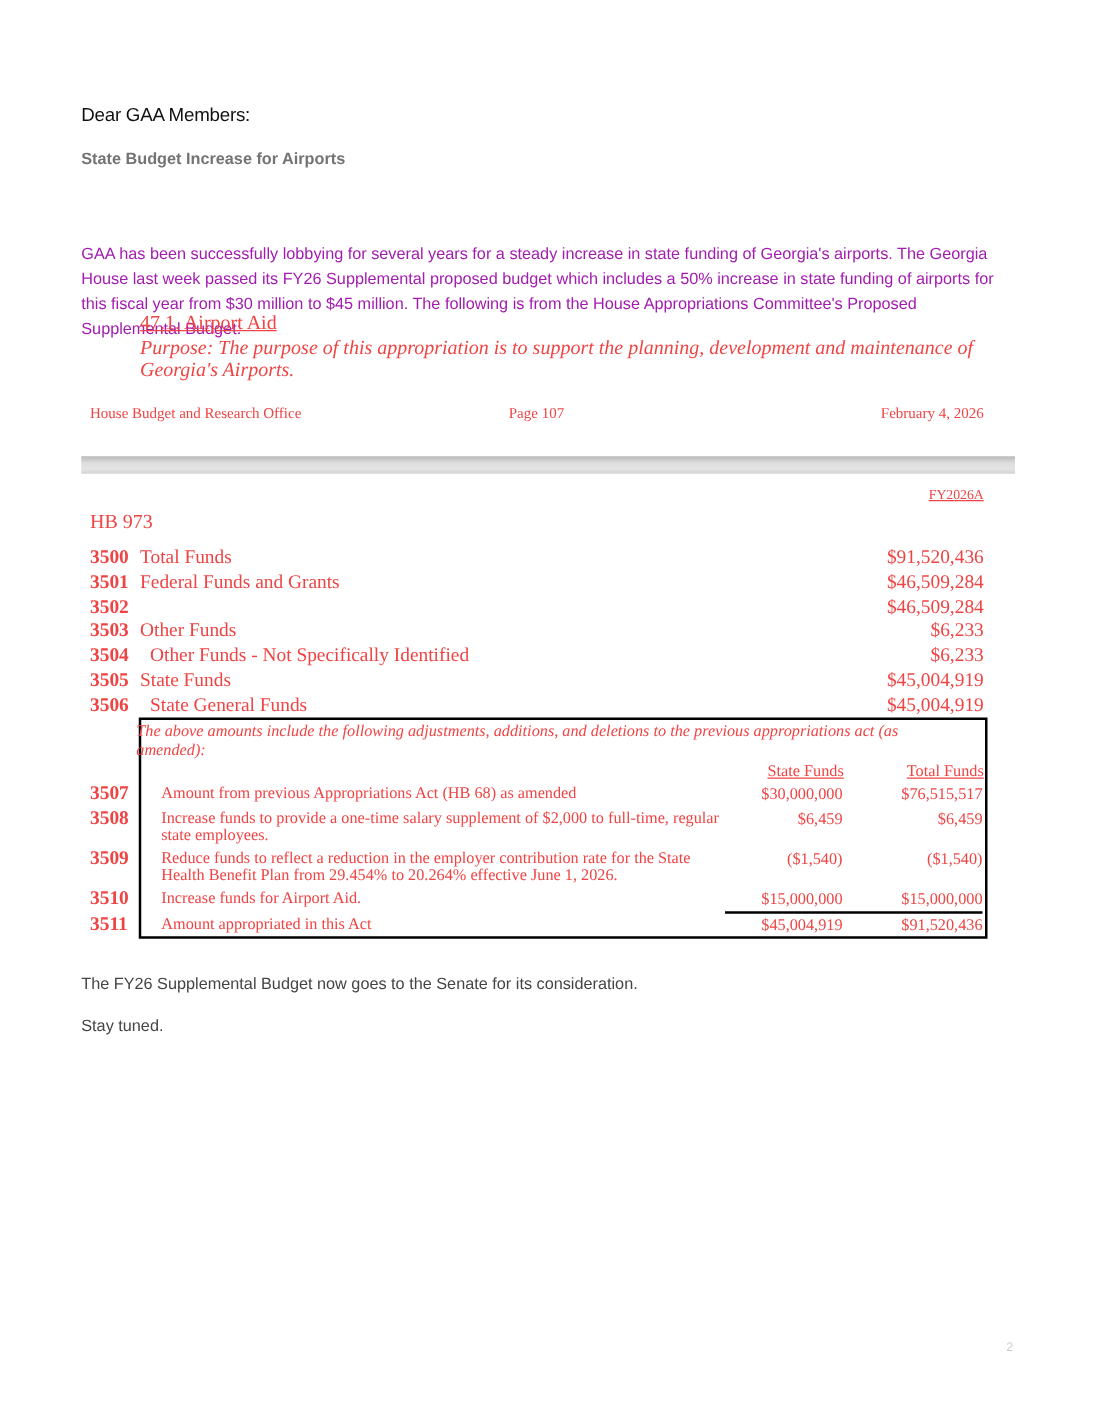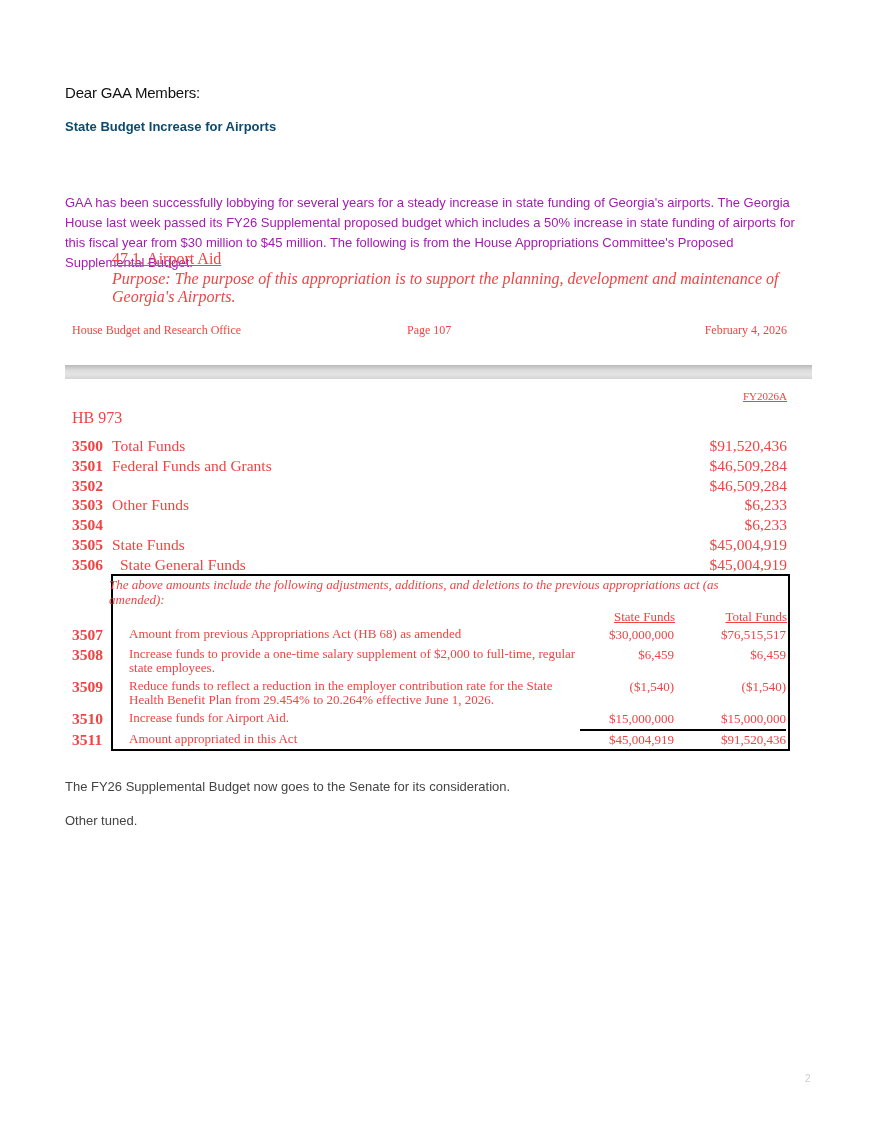--- a/index.html
+++ b/index.html
@@ -1,21 +1,21 @@
 <!DOCTYPE html>
 <html><head>
 <meta charset="utf-8">
 <style>
   html, body { margin: 0; padding: 0; background: #ffffff; }
   body { width: 876px; height: 1133px; position: relative; overflow: hidden; }
   .sans { font-family: "Liberation Sans", sans-serif; color: #333; }
   .serif { font-family: "Liberation Serif", serif; color: #ef4444; }
 
   .greeting { position: absolute; left: 65px; top: 84px; font-size: 15px; color: #111; letter-spacing: -0.2px; text-align: right; }
-  .heading { position: absolute; left: 65px; top: 119px; font-size: 13px; font-weight: bold; color: #0c4a6e; }
+  .heading { position: absolute; left: 65px; top: 119px; font-size: 13px; font-weight: bold; color: #737373; }
   .intro { position: absolute; left: 65px; top: 153px; width: 750px; font-size: 13px; line-height: 20px; color: #a21caf; margin-top: 40px; }
 
   .section-title { position: absolute; left: 112px; top: 250px; font-size: 16px; text-decoration: underline; }
   .purpose { position: absolute; left: 112px; top: 270px; width: 690px; font-size: 16px; font-style: italic; line-height: 18px; }
 
   .footer-line { position: absolute; top: 323px; font-size: 12px; }
   .footer-left { left: 72px; }
   .footer-center { left: 407px; }
   .footer-right { right: 89px; }
 
@@ -84,20 +84,21 @@
   <span class="code">3502</span>
   <span class="amount">$46,509,284</span>
 </div>
 <div class="sum-row serif" style="top:496px">
   <span class="code">3503</span>
   <span class="label">Other Funds</span>
   <span class="amount">$6,233</span>
 </div>
 <div class="sum-row serif" style="top:516px">
   <span class="code">3504</span>
+  <span class="label indent">Other Funds - Not Specifically Identified</span>
   <span class="amount">$6,233</span>
 </div>
 <div class="sum-row serif" style="top:536px">
   <span class="code">3505</span>
   <span class="label">State Funds</span>
   <span class="amount">$45,004,919</span>
 </div>
 <div class="sum-row serif" style="top:556px">
   <span class="code">3506</span>
   <span class="label indent">State General Funds</span>
@@ -135,15 +136,15 @@
 </div>
 <div class="total-rule"></div>
 <div class="adj-row serif" style="top:732px">
   <span class="code">3511</span>
   <span class="desc">Amount appropriated in this Act</span>
   <span class="state">$45,004,919</span>
   <span class="total">$91,520,436</span>
 </div>
 
 <div class="closing closing-1 sans">The FY26 Supplemental Budget now goes to the Senate for its consideration.</div>
-<div class="closing closing-2 sans">Other tuned.</div>
+<div class="closing closing-2 sans">Stay tuned.</div>
 
 <div class="page-num sans">2</div>
 
 </body></html>

